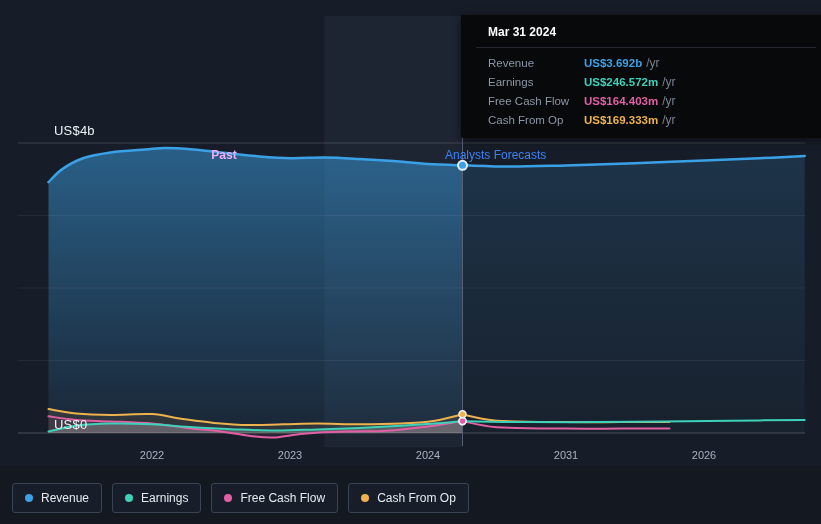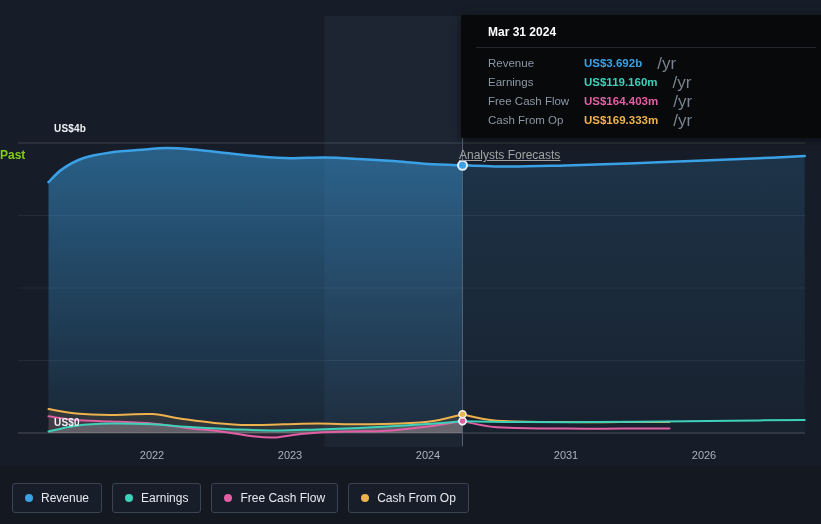--- a/index.html
+++ b/index.html
@@ -1,33 +1,33 @@
 <!DOCTYPE html>
 <html><head>
 <meta charset="utf-8">
 <style>
   html,body{margin:0;padding:0;background:#11151d;font-family:"Liberation Sans",sans-serif;}
   .stage{position:relative;width:821px;height:524px;background:#171d28;overflow:hidden;}
   .chart-svg{position:absolute;left:0;top:0;}
-  .y-label{position:absolute;color:#eef2f6;font-size:10px;font-weight:bold;letter-spacing:.2px;padding-left:34px;}
+  .y-label{position:absolute;color:#eef2f6;font-size:13px;font-weight:normal;letter-spacing:.2px;padding-left:34px;}
   #y-top{left:20px;top:123px;}
   #y-bottom{left:20px;top:417px;text-align:right;}
-  .past-label{position:absolute;left:0;top:148px;width:448px;text-align:left;
-    color:#84cc16;font-weight:bold;font-size:12px;pointer-events:none;}
-  .forecast-label{position:absolute;left:459px;top:148px;color:#a3a3a3;font-size:12px;pointer-events:none;text-decoration:underline;}
+  .past-label{position:absolute;left:0;top:148px;width:448px;text-align:center;
+    color:#f0abfc;font-weight:bold;font-size:12px;pointer-events:none;}
+  .forecast-label{position:absolute;left:445px;top:148px;color:#3b82f6;font-size:12px;pointer-events:none;}
   #x-ticks{position:absolute;left:0;top:0;width:100%;height:100%;pointer-events:none;padding-left:48px;}
   #x-ticks .x-tick{position:absolute;top:449px;transform:translateX(-50%);color:#a9b2bf;font-size:11px;}
   .tooltip{position:absolute;left:461px;top:15px;width:340px;background:#07090b;border-radius:2px;
     padding:5px 15px 8px;box-shadow:0 2px 10px rgba(0,0,0,.55);}
   .tt-title{color:#ffffff;font-weight:bold;font-size:12px;padding:5px 12px 8px;
     border-bottom:1px solid #23262d;margin-bottom:6px;}
   .tt-row{display:flex;align-items:center;padding:2px 12px;font-size:11.5px;line-height:15px;}
   .tt-label{color:#8d97a5;width:96px;flex:none;}
   .tt-value{font-weight:bold;}
-  .tt-suffix{color:#79828f;margin-left:15px;font-size:17px;}
+  .tt-suffix{color:#79828f;margin-left:4px;font-size:12px;}
   .legend-bar{position:absolute;left:0;top:466px;width:821px;height:58px;background:#131821;}
   .legend{position:absolute;left:12px;top:17px;display:flex;gap:10px;}
   .legend-item{display:flex;align-items:center;gap:8px;border:1px solid #3a4453;border-radius:3px;
     height:28px;padding:0 12px;background:#181e29;cursor:pointer;}
   .legend-item .dot{width:8px;height:8px;border-radius:50%;background:#888;flex:none;}
   .legend-item .legend-label{color:#e6eaf0;font-size:12px;white-space:nowrap;}
 </style>
 </head>
 <body>
 
@@ -86,21 +86,21 @@
 
   <div class="tooltip">
     <div class="tt-title">Mar 31 2024</div>
     <div class="tt-row">
       <span class="tt-label">Revenue</span>
       <span class="tt-value" style="color: rgb(59, 161, 230);">US$3.692b</span>
       <span class="tt-suffix">/yr</span>
     </div>
     <div class="tt-row">
       <span class="tt-label">Earnings</span>
-      <span class="tt-value" style="color: rgb(62, 208, 185);">US$119.160m</span>
+      <span class="tt-value" style="color: rgb(62, 208, 185);">US$246.572m</span>
       <span class="tt-suffix">/yr</span>
     </div>
     <div class="tt-row">
       <span class="tt-label">Free Cash Flow</span>
       <span class="tt-value" style="color: rgb(226, 95, 164); text-align: right;">US$164.403m</span>
       <span class="tt-suffix">/yr</span>
     </div>
     <div class="tt-row">
       <span class="tt-label">Cash From Op</span>
       <span class="tt-value" style="color: rgb(237, 178, 77);">US$169.333m</span>

